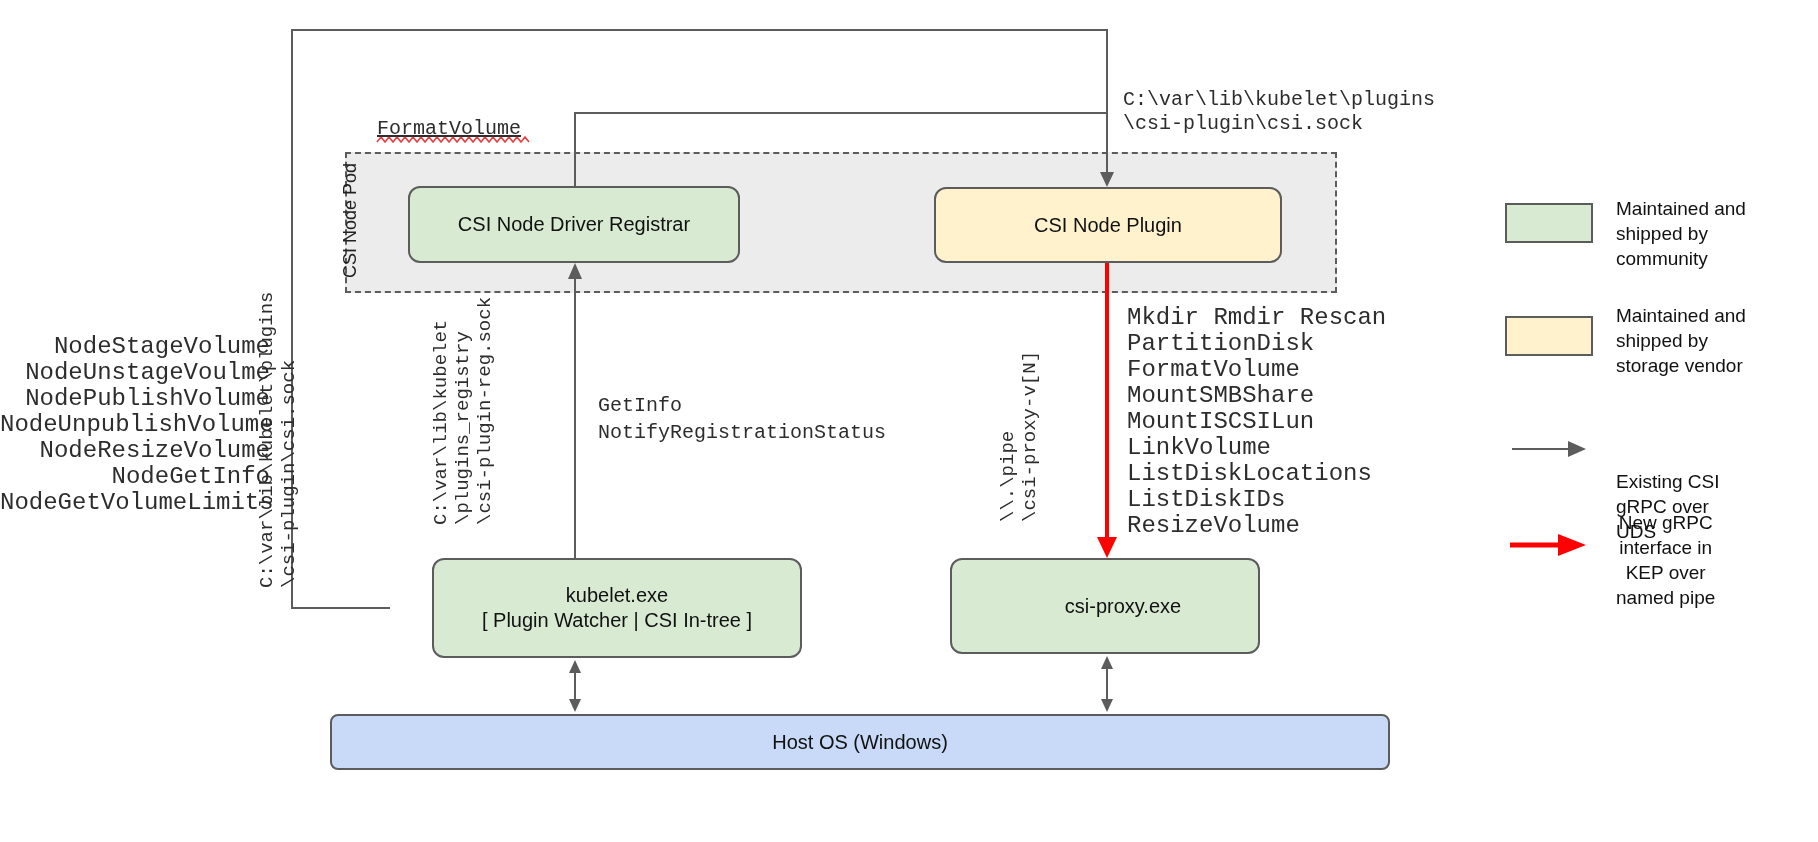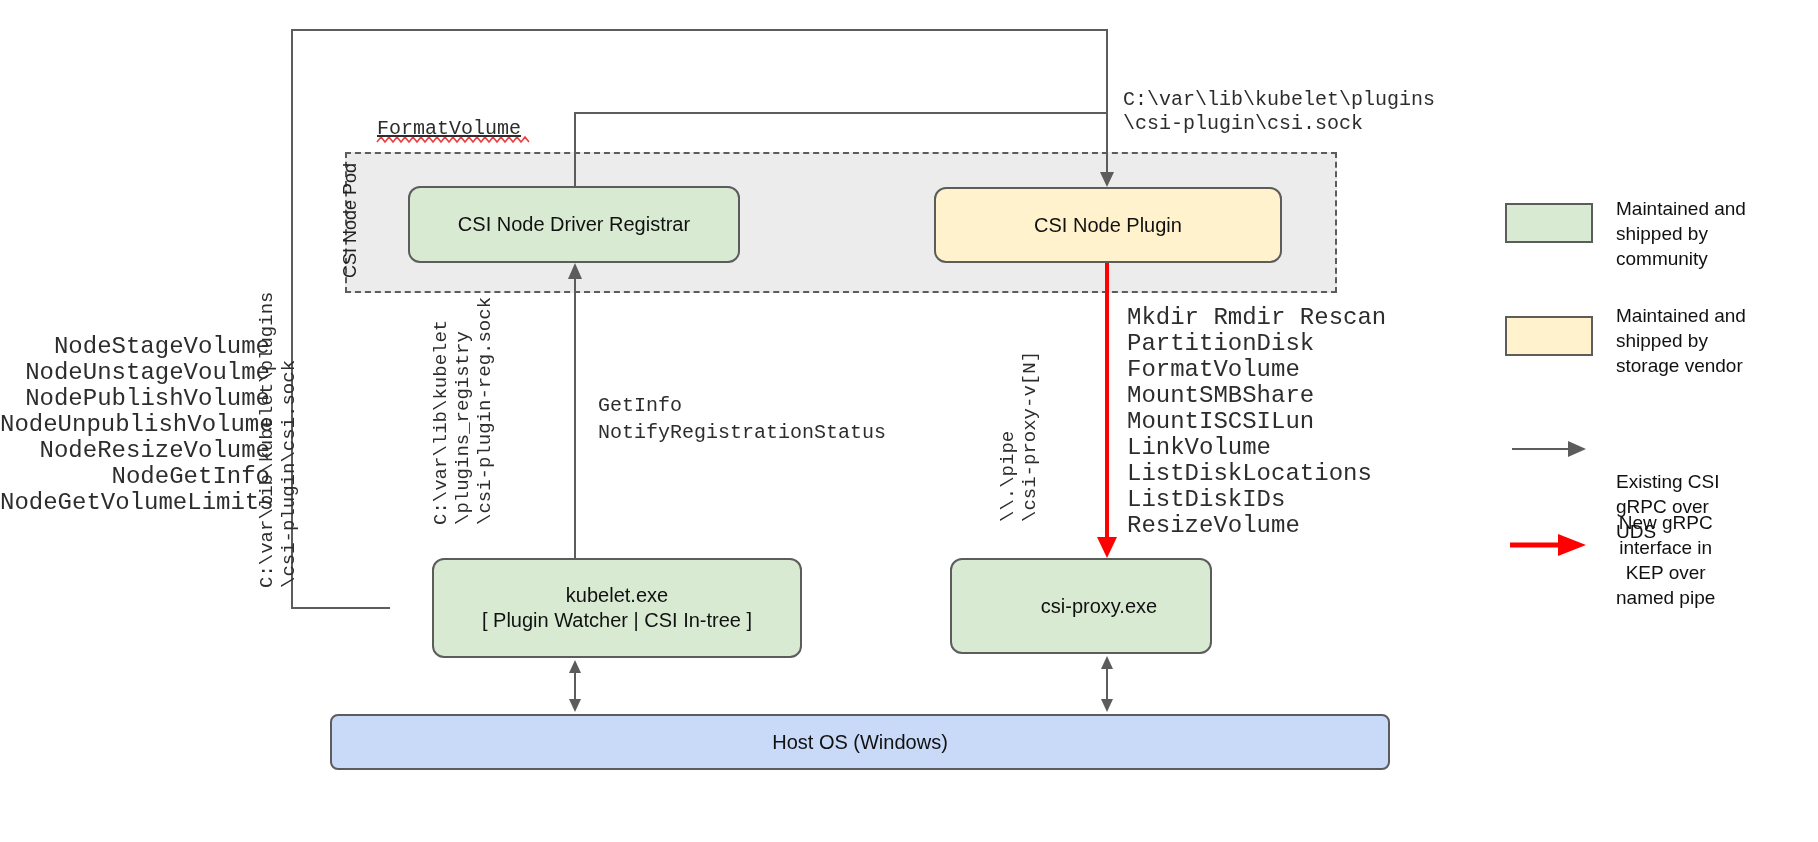--- a/index.html
+++ b/index.html
@@ -84,21 +84,21 @@
 
   <div class="box" style="left:934px;top:187px;width:348px;height:76px;background:#fff2cc;text-align:center;">
     <div>CSI Node Plugin</div>
   </div>
 
   <div class="box" style="left:390px;top:558px;width:370px;height:100px;background:#d9ead3;margin-left:42px;">
     <div>kubelet.exe</div>
     <div>[ Plugin Watcher | CSI In-tree ]</div>
   </div>
 
-  <div class="box" style="left:950px;top:558px;width:262px;height:96px;background:#d9ead3;padding-left:36px;">
+  <div class="box" style="left:950px;top:558px;width:310px;height:96px;background:#d9ead3;padding-left:36px;">
     <div>csi-proxy.exe</div>
   </div>
 
   <div class="box" style="left:330px;top:714px;width:1060px;height:56px;background:#c9daf8;border-radius:8px;">
     <div>Host OS (Windows)</div>
   </div>
 
   <div class="gpi mono">FormatVolume</div>
 
   <div class="lbl mono" style="left:1123px;top:88px;font-size:20px;line-height:24px;">C:\var\lib\kubelet\plugins

